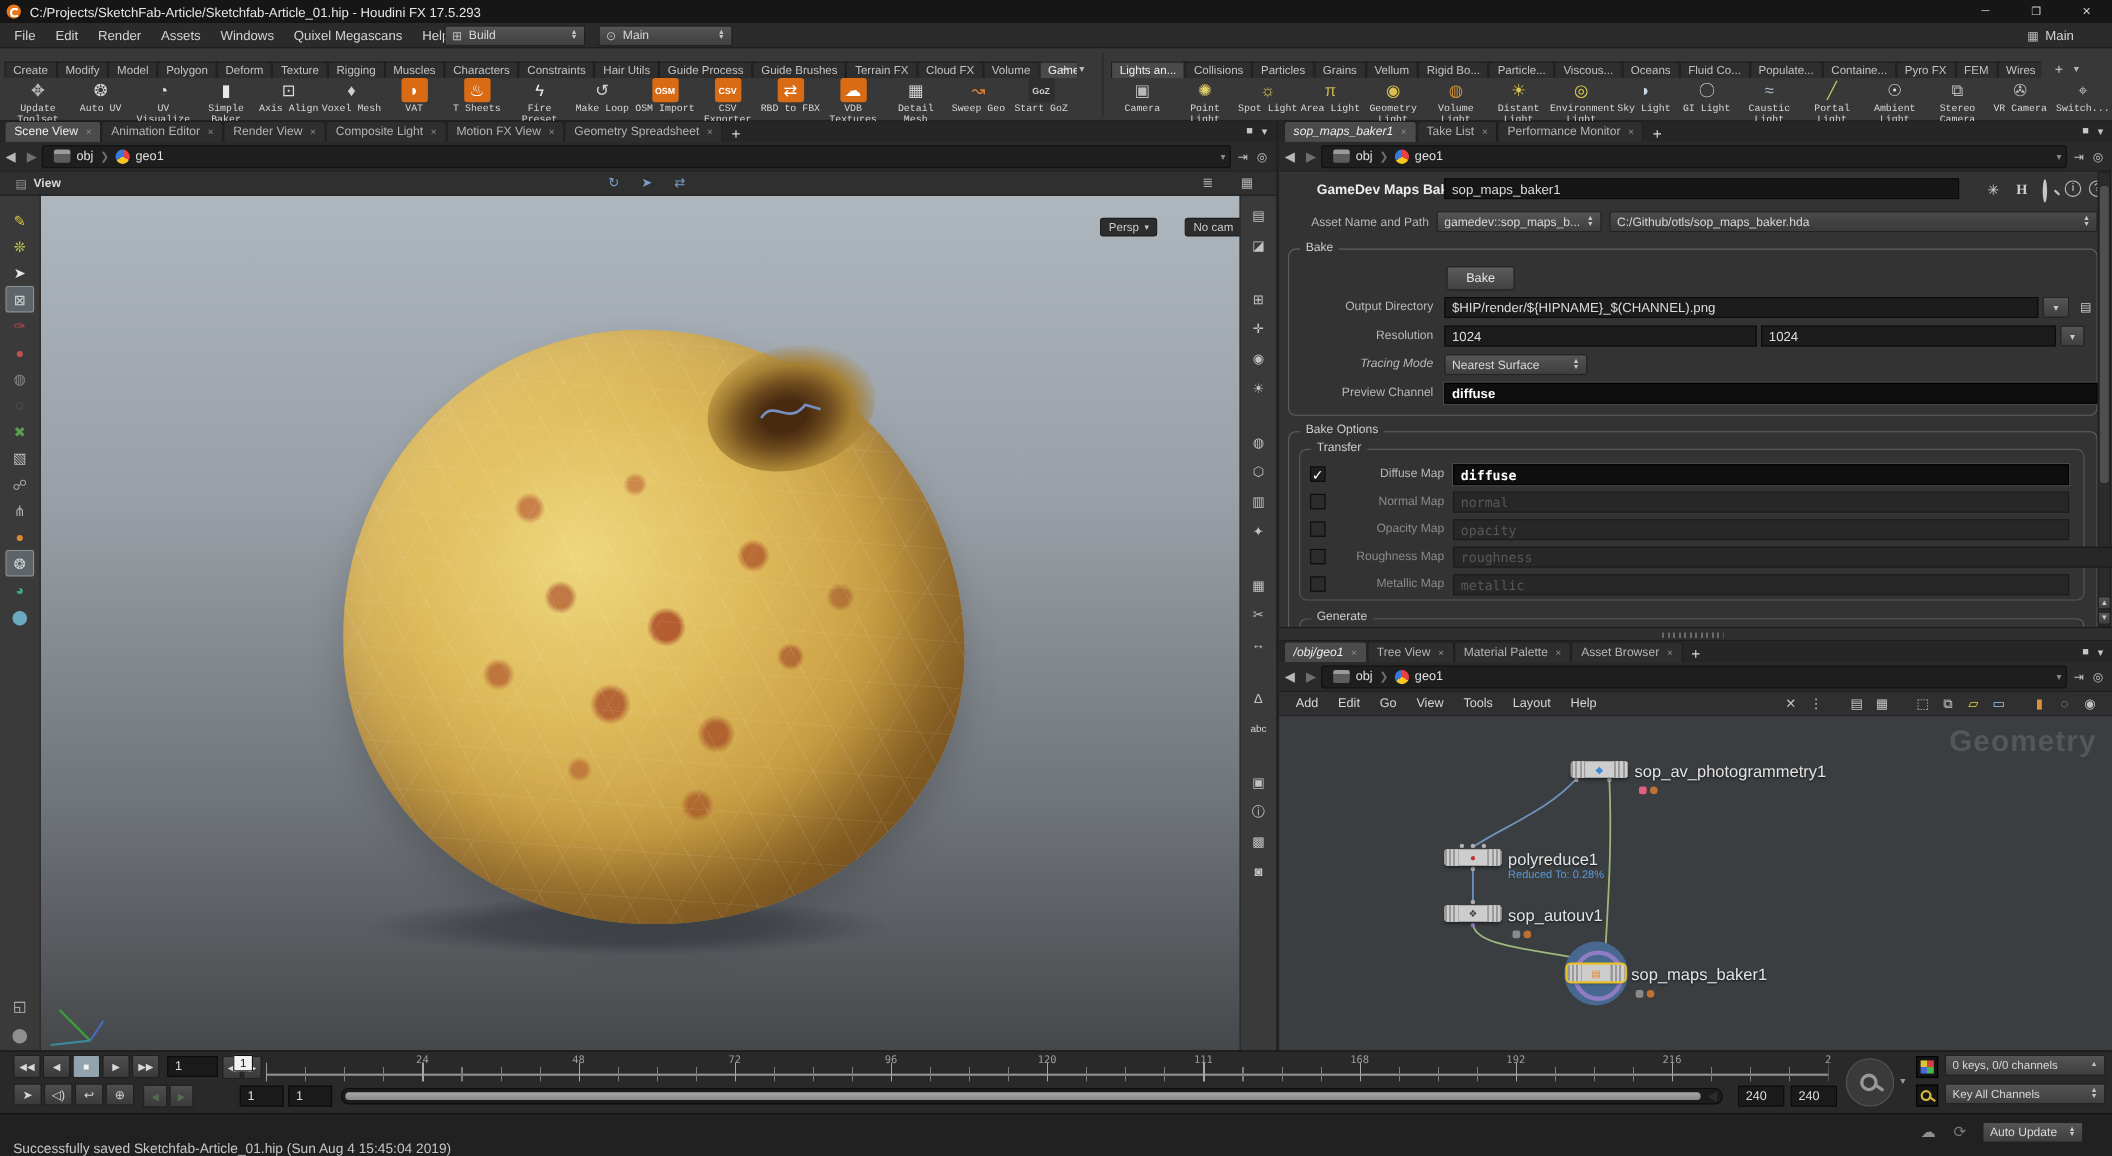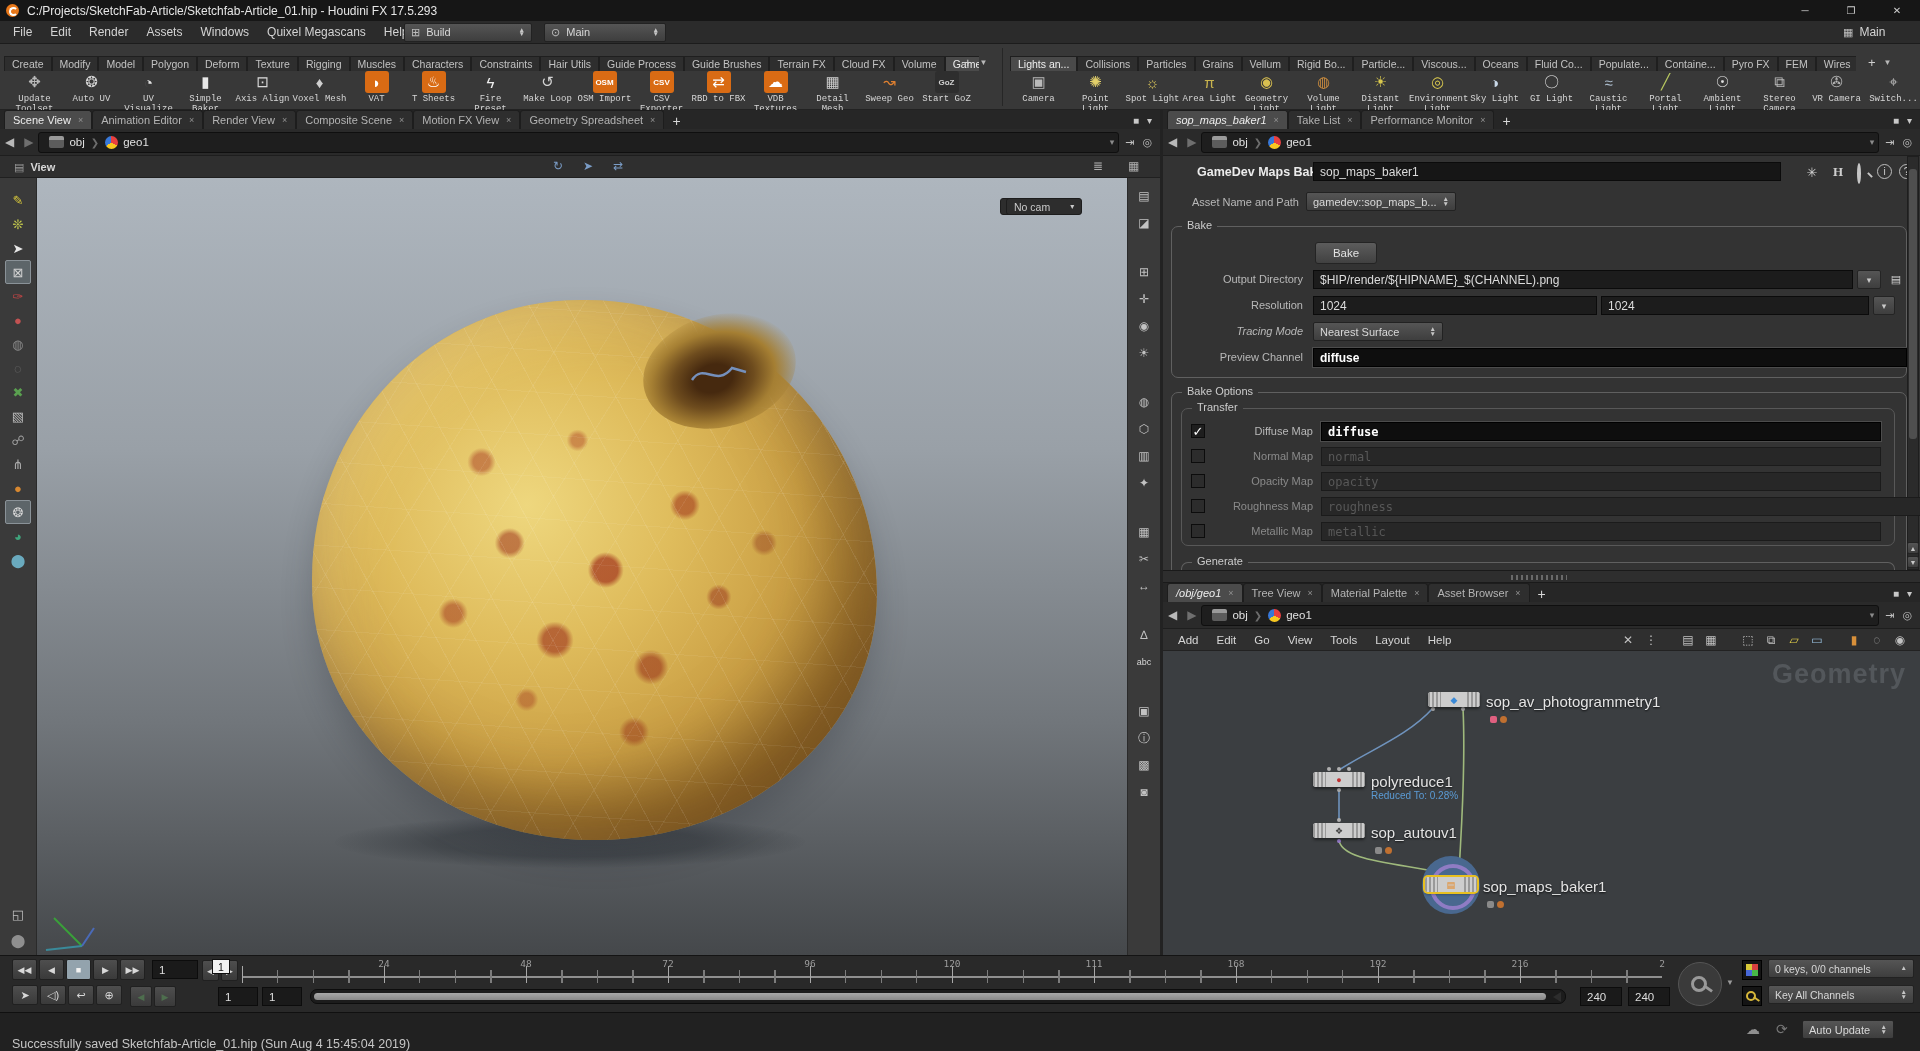--- a/index.html
+++ b/index.html
@@ -384,21 +384,21 @@
         </div>
         <div class="ptab">
           <span>Animation Editor</span>
           <span class="tabx">×</span>
         </div>
         <div class="ptab">
           <span>Render View</span>
           <span class="tabx">×</span>
         </div>
         <div class="ptab">
-          <span>Composite Scene</span>
+          <span>Composite Light</span>
           <span class="tabx">×</span>
         </div>
         <div class="ptab">
           <span>Motion FX View</span>
           <span class="tabx">×</span>
         </div>
         <div class="ptab">
           <span>Geometry Spreadsheet</span>
           <span class="tabx">×</span>
         </div>
@@ -450,21 +450,21 @@
       <div id="applewire"></div>
       <div id="dimple"></div>
     </div>
     <svg class="abs" style="left:688px;top:178px;" width="64" height="40">
       <path d="M4,24 C16,6 28,32 44,12 L58,16" stroke="#7590bc" stroke-width="2.5" fill="none"></path>
     </svg>
     <div class="vp-pill" style="left:1000px;top:20px;">
       <span>Persp</span>
       <span style="font-size:8px;">▾</span>
     </div>
-    <div class="vp-pill" style="left:1006px;top:20px;gap:20px;">
+    <div class="vp-pill" style="left:1077px;top:20px;gap:20px;">
       <span>No cam</span>
       <span style="font-size:8px;">▾</span>
     </div>
     <svg class="abs" style="left:42px;top:726px;" width="60" height="48">
       <line x1="40" y1="42" x2="12" y2="14" stroke="#3aa03a" stroke-width="2"></line>
       <line x1="40" y1="42" x2="4" y2="46" stroke="#3a8a9a" stroke-width="2"></line>
       <line x1="40" y1="42" x2="52" y2="24" stroke="#4a6ab8" stroke-width="2"></line>
     </svg>
     <div id="lstrip">
         <div class="ltool" style="color: rgb(216, 200, 60);">✎</div>
@@ -568,20 +568,27 @@
     </div>
 
     <span class="plabel" style="left:0;top:86px;width:136px;">Asset Name and Path</span>
     <div class="combo abs" style="left:143px;top:82px;width:150px;">
       <span style="overflow:hidden;white-space:nowrap;">gamedev::sop_maps_b...</span>
       <span class="spin">
           <span>▲</span>
           <span>▼</span>
         </span>
     </div>
+    <div class="combo abs" style="left:300px;top:82px;width:444px;background:linear-gradient(#4a4a4a,#3a3a3a);">
+      <span>C:/Github/otls/sop_maps_baker.hda</span>
+      <span class="spin">
+          <span>▲</span>
+          <span>▼</span>
+        </span>
+    </div>
 
     <div class="grp" style="left:8px;top:116px;width:736px;height:152px;">
       <span class="grptitle">Bake</span>
     </div>
     <div class="pbtn" style="left:152px;top:132px;width:62px;height:22px;">
         <span>Bake</span>
       </div>
     <span class="plabel" style="left:0;top:163px;width:140px;">Output Directory</span>
     <div class="pfield" style="left:150px;top:160px;width:540px;">
         <span>$HIP/render/${HIPNAME}_$(CHANNEL).png</span>

